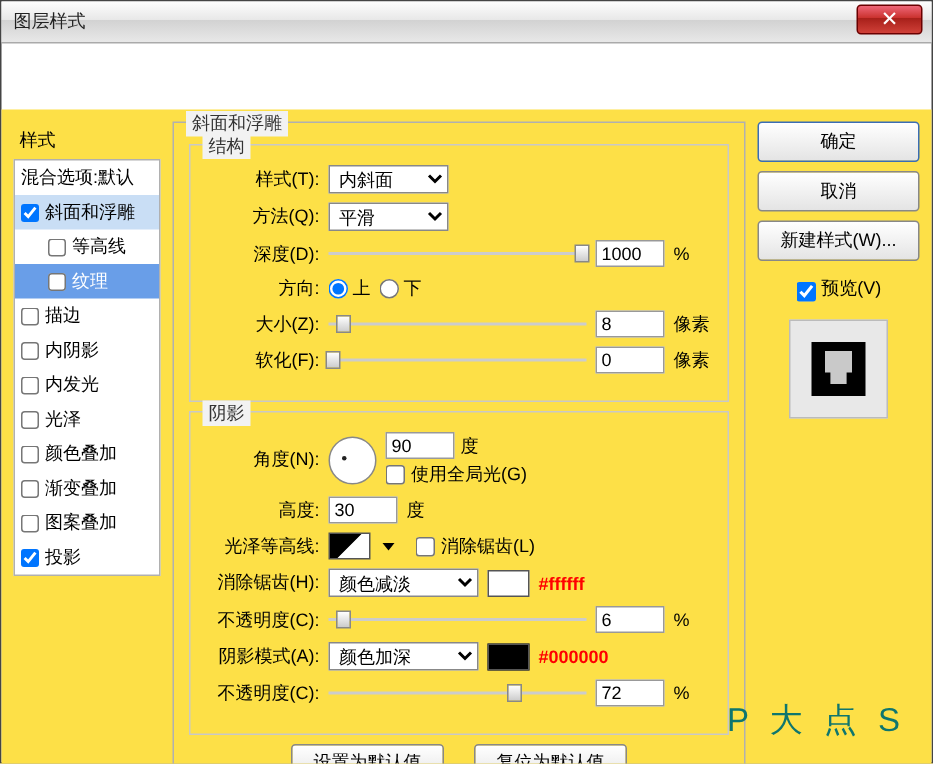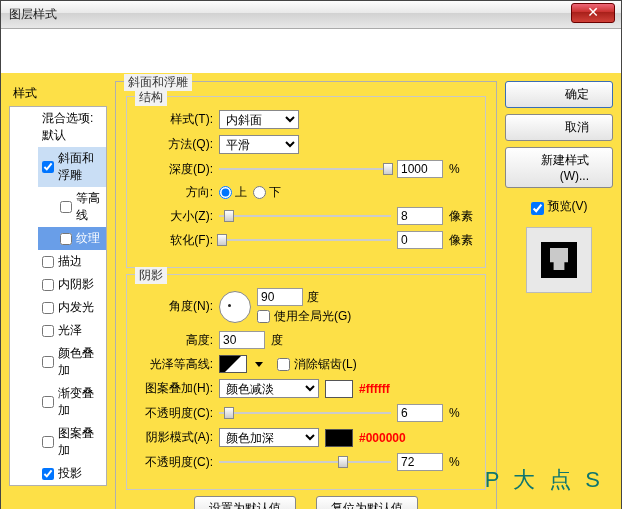--- a/index.html
+++ b/index.html
@@ -3,21 +3,21 @@
 <meta charset="utf-8">
 <style>
 * { box-sizing: border-box; margin: 0; padding: 0; font-family: "Microsoft YaHei", SimSun, sans-serif; }
 body { background: #d8d8d8; width: 622px; height: 509px; overflow: hidden; }
 .window { width: 622px; height: 509px; background: #fff; border: 1px solid #444; }
 .titlebar { height: 28px; background: linear-gradient(#fdfdfd, #e8e8e8 45%, #d2d2d2 46%, #e8e8e8); border-bottom: 1px solid #aaa; position: relative; display: flex; align-items: center; padding-left: 8px; font-size: 12px; color: #222; }
 .closebtn { position: absolute; right: 6px; top: 2px; width: 44px; height: 20px; background: linear-gradient(#e67,#c9302c 45%,#a8201a 46%,#d04038); border: 1px solid #6a0000; border-radius: 3px; color: #fff; font-size: 14px; text-align: center; line-height: 17px; cursor: pointer; }
 .body { background: #fde047; height: calc(100% - 28px); padding: 8px; display: flex; gap: 8px; margin-top: 44px; }
 .sidebar { width: 98px; }
 .side-head { font-size: 12px; padding: 4px 4px; color: #000; }
-.side-list { border: 1px solid #b0b0b0; background: #fff; padding-left: 28px; }
+.side-list { border: 1px solid #b0b0b0; background: #fff; }
 .side-list div { font-size: 12px; padding: 3px 4px; display: flex; align-items: center; gap: 4px; }
 .side-list .sub { padding-left: 22px; }
 .side-list .sel { background: #699ee8; color: #fff; }
 .side-list input[type=checkbox] { width: 12px; height: 12px; }
 .center { flex: 1; display: flex; flex-direction: column; gap: 6px; }
 .fieldset { border: 1px solid #b0b0b0; padding: 8px 10px 10px; position: relative; }
 .legend { position: absolute; top: -8px; left: 8px; background: #f2f2f2; padding: 0 4px; font-size: 12px; color: #333; }
 .inner-fs { border: 1px solid #c8c8c8; padding: 10px 8px 12px; margin-top: 6px; position: relative; }
 .inner-legend { position: absolute; top: -8px; left: 8px; background: #f2f2f2; padding: 0 4px; font-size: 12px; color: #333; }
 .row { display: flex; align-items: center; gap: 6px; font-size: 12px; margin: 3px 0 6px; }
@@ -30,21 +30,21 @@
 .radio { display: flex; align-items: center; gap: 3px; }
 .swatch { width: 28px; height: 18px; border: 1px solid #555; position: relative; display: inline-block; }
 .grad-swatch { background: linear-gradient(135deg,#000 49%,#fff 51%); }
 .tiny-arrow { display: inline-block; border-left: 4px solid transparent; border-right: 4px solid transparent; border-top: 5px solid #000; margin-left: 2px; vertical-align: middle; }
 .hex { color: #f00; font-size: 12px; font-weight: bold; }
 .angle-dial { width: 32px; height: 32px; border: 1px solid #888; border-radius: 50%; background: #fff; position: relative; }
 .angle-dial .dot { position: absolute; width: 3px; height: 3px; background: #222; border-radius: 50%; top: 12px; left: 8px; }
 .btns-row { display: flex; justify-content: center; gap: 20px; margin-top: 6px; }
 .flatbtn { font-size: 12px; padding: 3px 14px; border: 1px solid #888; background: linear-gradient(#fff,#e4e4e4); border-radius: 3px; cursor: pointer; }
 .rightcol { width: 108px; display: flex; flex-direction: column; gap: 6px; align-items: stretch; }
-.rbtn { font-size: 12px; padding: 4px 23px; border: 1px solid #888; background: linear-gradient(#fff,#e4e4e4); border-radius: 3px; cursor: pointer; text-align: right; }
+.rbtn { font-size: 12px; padding: 4px 8px; border: 1px solid #888; background: linear-gradient(#fff,#e4e4e4); border-radius: 3px; cursor: pointer; text-align: center; }
 .rbtn.primary { border: 1px solid #3a6db5; }
 .preview-chk { font-size: 12px; display: flex; align-items: flex-end; gap: 4px; margin-top: 4px; justify-content: center; }
 .preview-box { margin: 6px auto 0; width: 66px; height: 66px; background: #e8e8e8; border: 1px solid #bbb; display: flex; align-items: center; justify-content: center; }
 .preview-inner { width: 36px; height: 36px; background: #000; position: relative; }
 .preview-inner::after { content: ""; position: absolute; left: 9px; top: 6px; width: 18px; height: 22px; background: #c9c9c9; clip-path: polygon(0 0,100% 0,100% 65%,80% 65%,80% 100%,20% 100%,20% 65%,0 65%); }
 .watermark { position: absolute; right: 18px; bottom: 14px; font-size: 22px; color: #0f766e; letter-spacing: 4px; pointer-events: none; }
 </style>
 </head>
 <body>
 
@@ -185,21 +185,21 @@
           <div class="row">
             <span class="lbl">光泽等高线:</span>
             <span class="swatch grad-swatch"></span>
               <span class="tiny-arrow"></span>
             <label style="display:flex;gap:4px;margin-left:8px">
                 <input type="checkbox" style="">
                 <span>消除锯齿(L)</span>
               </label>
           </div>
           <div class="row">
-            <span class="lbl">图案叠加(H):</span>
+            <span class="lbl">消除锯齿(H):</span>
             <select style="width:100px"><option>颜色减淡</option></select>
             <span class="swatch" style="background:#fff"></span>
             <span class="hex">#ffffff</span>
           </div>
           <div class="row">
             <span class="lbl">不透明度(C):</span>
             <div class="slider">
                 <div class="thumb" style="left:6%"></div>
               </div>
             <input class="num" value="6" style="">

